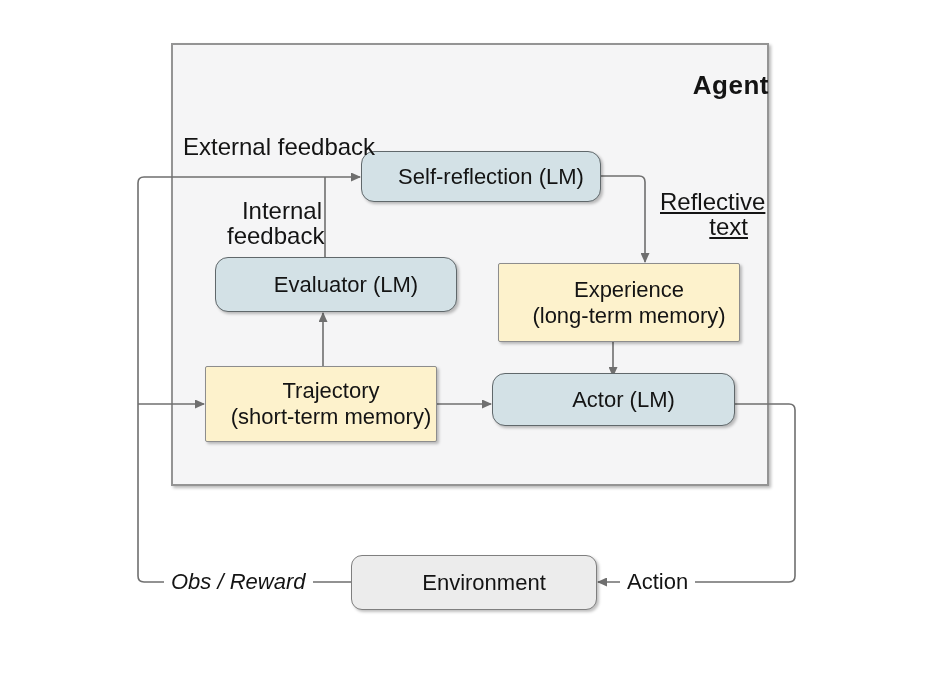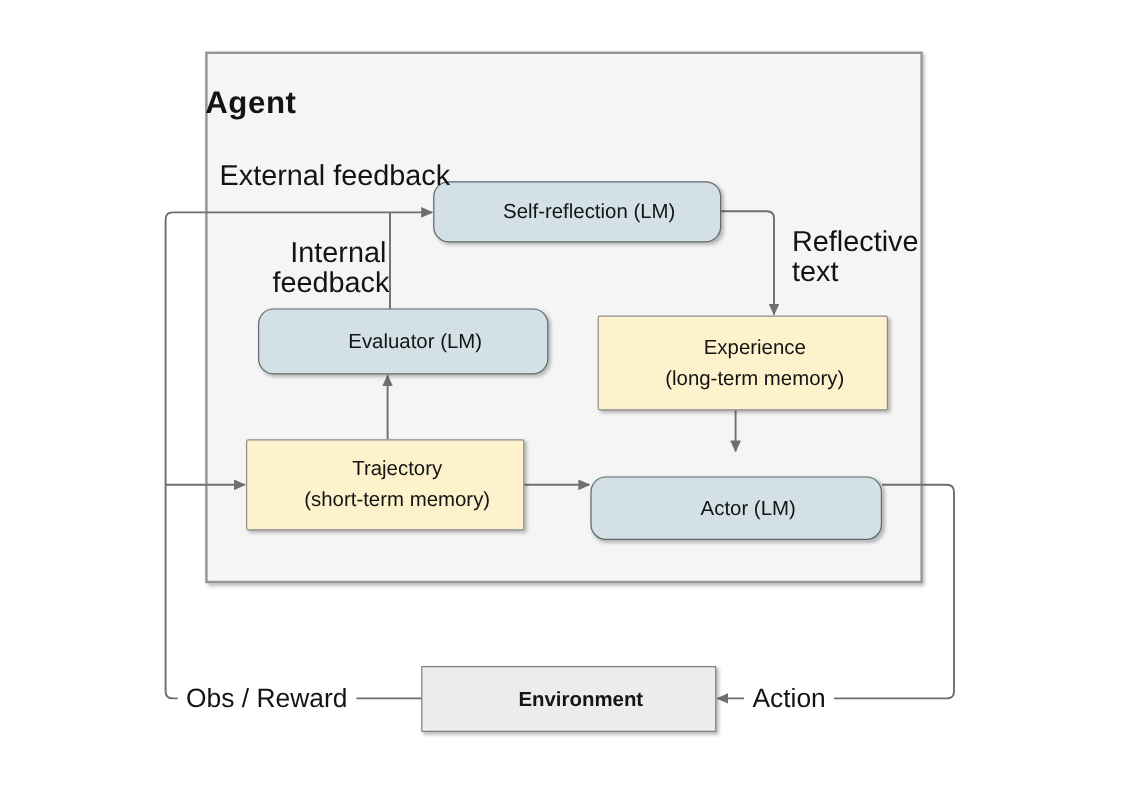--- a/index.html
+++ b/index.html
@@ -9,65 +9,65 @@
   }
   .abs{position:absolute;}
   
   .agent-box{
     left:171px;top:43px;width:598px;height:443px;box-sizing:border-box;
     background:var(--agent-bg,#f5f5f6);
     border:2px solid var(--agent-border,#949494);
     box-shadow:2px 2px 3px rgba(0,0,0,.28);
   }
   .agent-title{
-    left:171px;top:70px;width:598px;text-align:left;
+    left:171px;top:70px;width:598px;text-align:right;
     font-size:26px;font-weight:bold;letter-spacing:.5px;
   }
   
   svg.connectors{left:0;top:0;width:939px;height:673px;}
   .edge{fill:none;stroke:var(--line,#6f6f6f);stroke-width:1.6px;}
   .arrfill{fill:var(--line,#6f6f6f);}
   
   .node{
     box-sizing:border-box;display:flex;flex-direction:column;justify-content:center;
-    align-items:center;text-align:right;font-size:17px;line-height:26px;
+    align-items:center;text-align:right;font-size:22px;line-height:26px;
     box-shadow:2px 2px 3px rgba(0,0,0,.25);
     padding-left:20px;
   }
   .node-blue{
     background:var(--box-blue,#d3e1e6);
     border:1.5px solid var(--box-blue-border,#60686b);
     border-radius:13px;
   }
   .node-yellow{
     background:var(--box-yellow,#fdf2cc);
     border:1.5px solid var(--box-yellow-border,#8d8d8d);
     border-radius:2px;
   }
   .node-env{
     background:var(--env-bg,#ececec);
     border:1.5px solid var(--env-border,#7f7f7f);
-    border-radius:1px;font-weight:bold;
+    border-radius:11px;font-weight:normal;
   }
   .n-selfreflection{left:361px;top:151px;width:240px;height:51px;}
   .n-evaluator{left:215px;top:257px;width:242px;height:55px;}
-  .n-actor{left:492px;top:397px;width:243px;height:53px;}
+  .n-actor{left:492px;top:373px;width:243px;height:53px;}
   .n-experience{left:498px;top:263px;width:242px;height:79px;}
   .n-trajectory{left:205px;top:366px;width:232px;height:76px;}
   .n-environment{left:351px;top:555px;width:246px;height:55px;}
   
   .edge-label{font-size:24px;line-height:25px;}
   .l-external{left:183px;top:134px;white-space:nowrap;}
   .l-internal{left:227px;top:198px;width:95px;text-align:right;}
-  .l-reflective{left:660px;top:189px;width:88px;text-align:left;}
+  .l-reflective{left:660px;top:189px;width:88px;text-align:right;text-decoration:underline;}
   .io-label{
     font-size:22px;line-height:28px;height:28px;background:#ffffff;
     padding:0 7px;white-space:nowrap;
   }
-  .l-obs{left:148px;top:568px;}
+  .l-obs{left:164px;top:568px;font-style:italic;}
   .l-action{left:620px;top:568px;}
 </style>
 </head>
 <body>
 
 <div class="canvas">
 
   <div class="abs agent-box"></div>
   <div class="abs agent-title">Agent</div>
 

